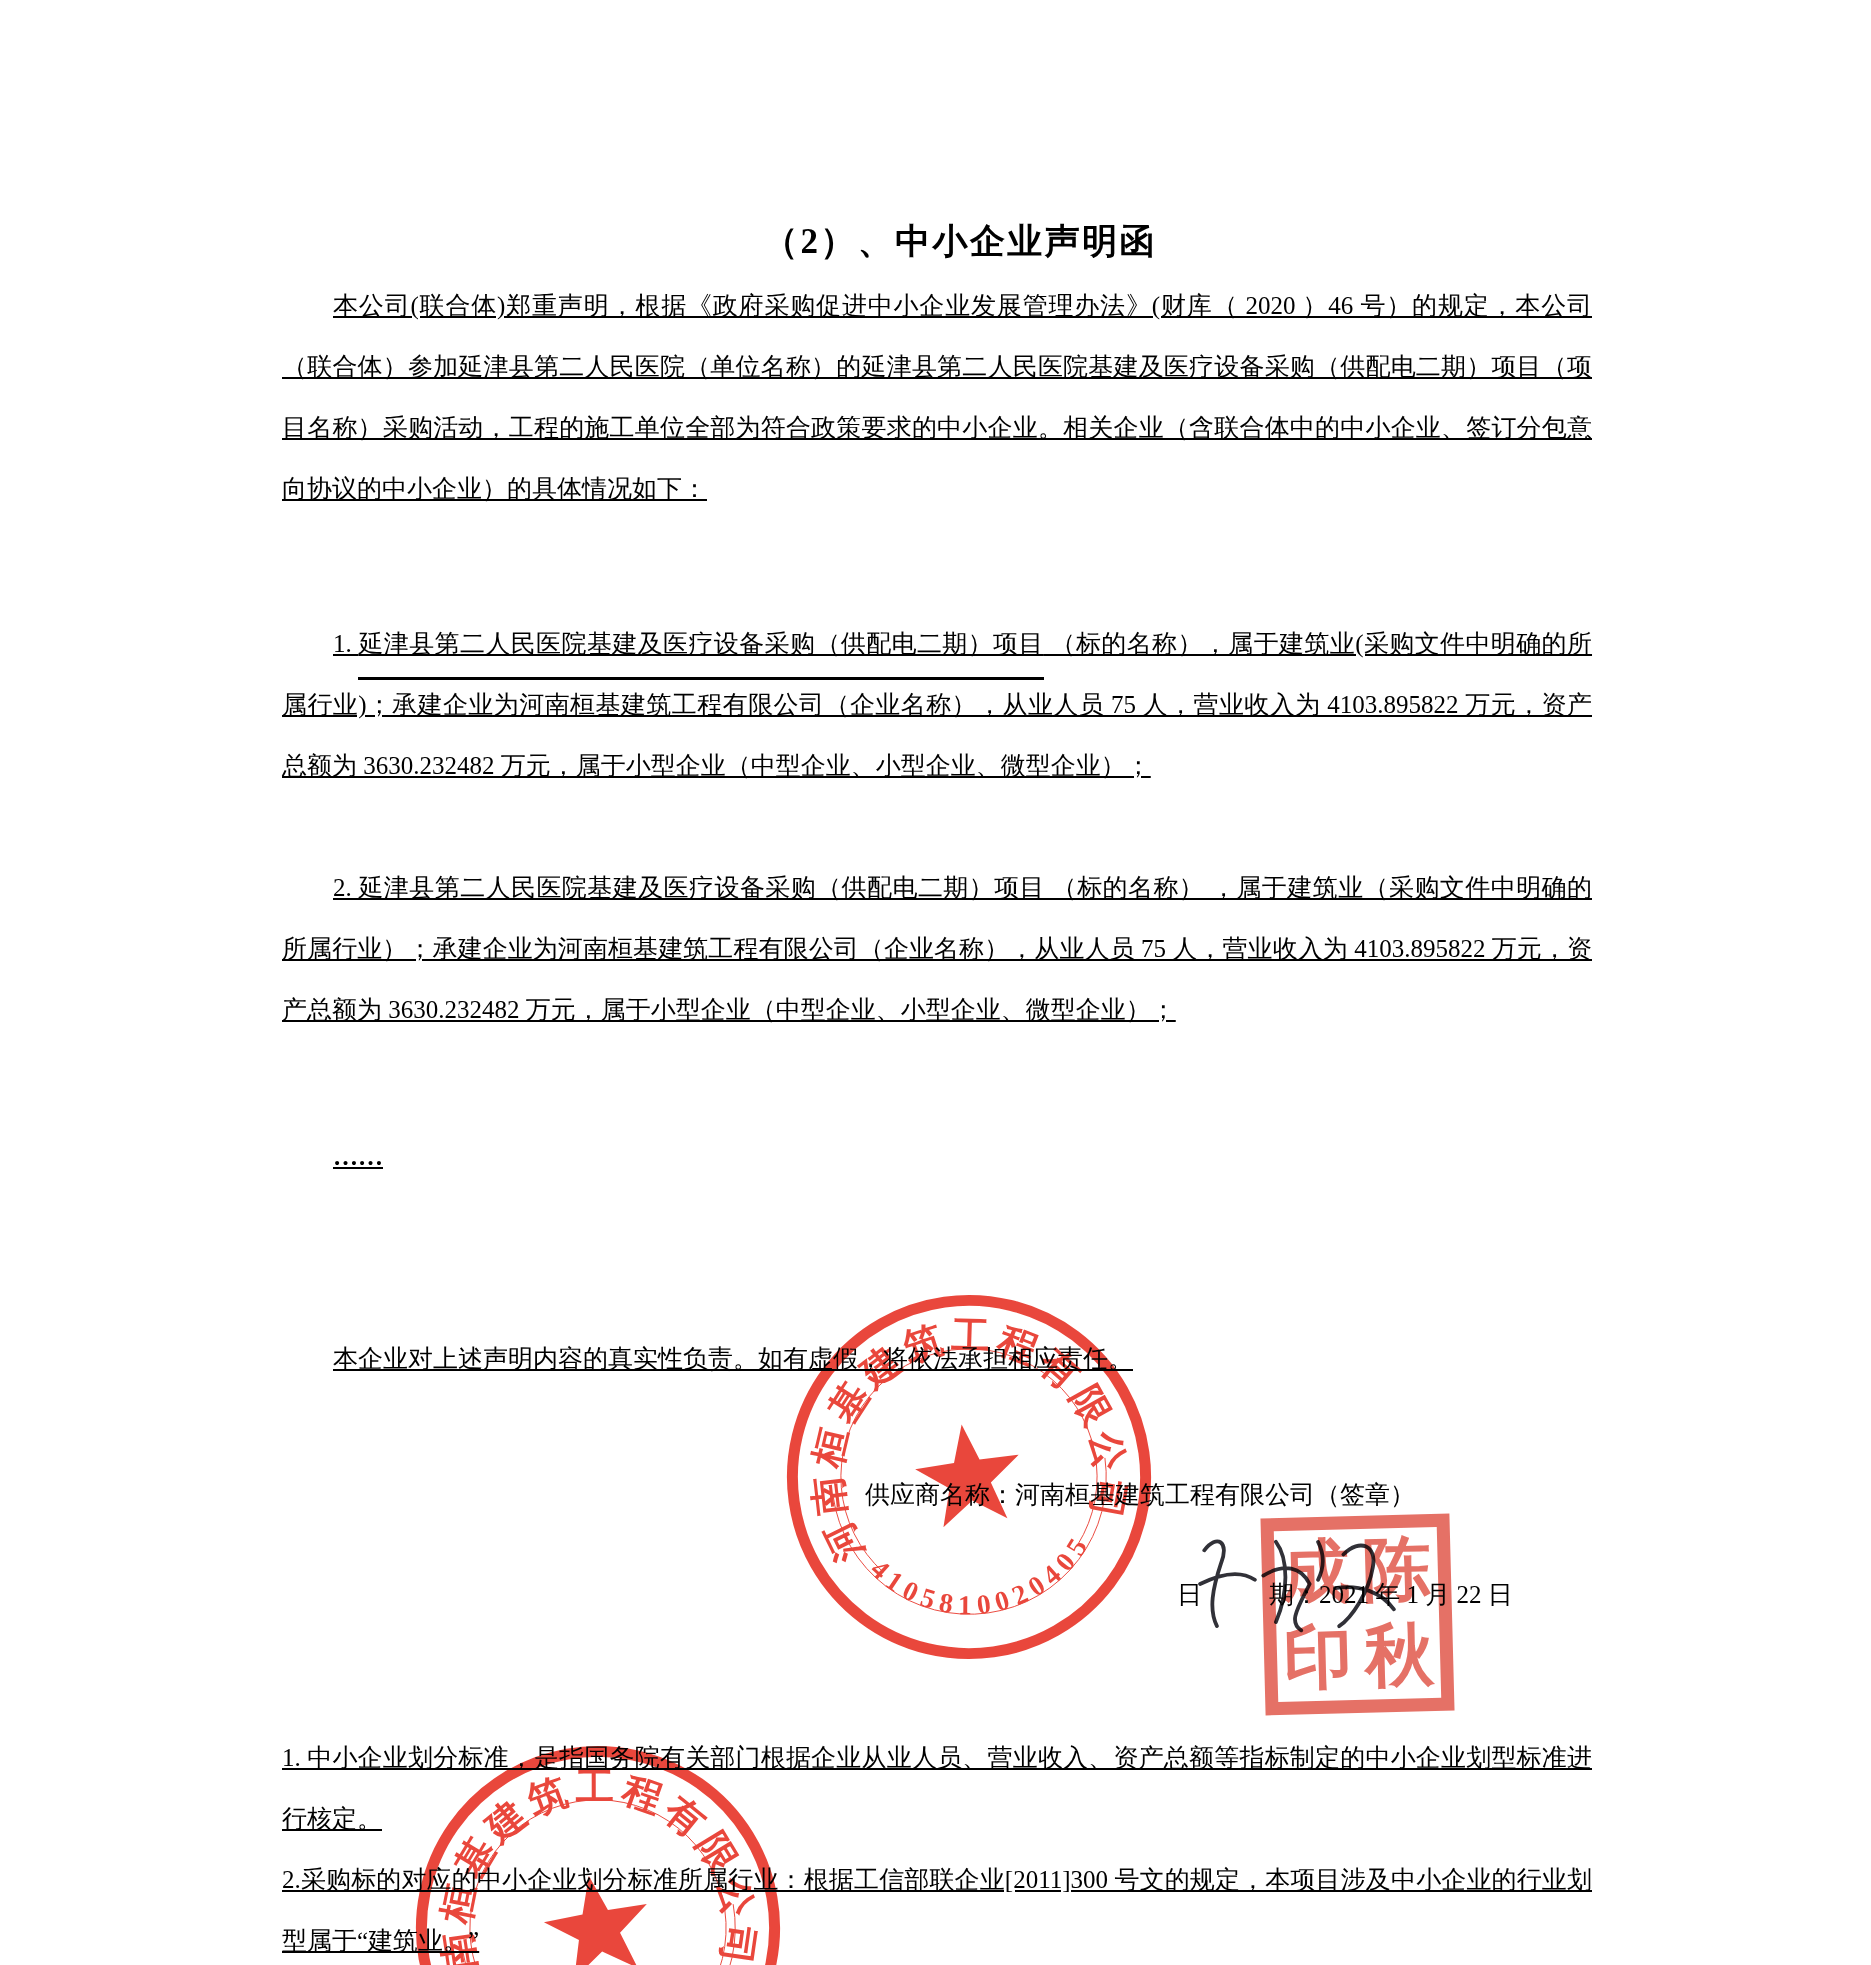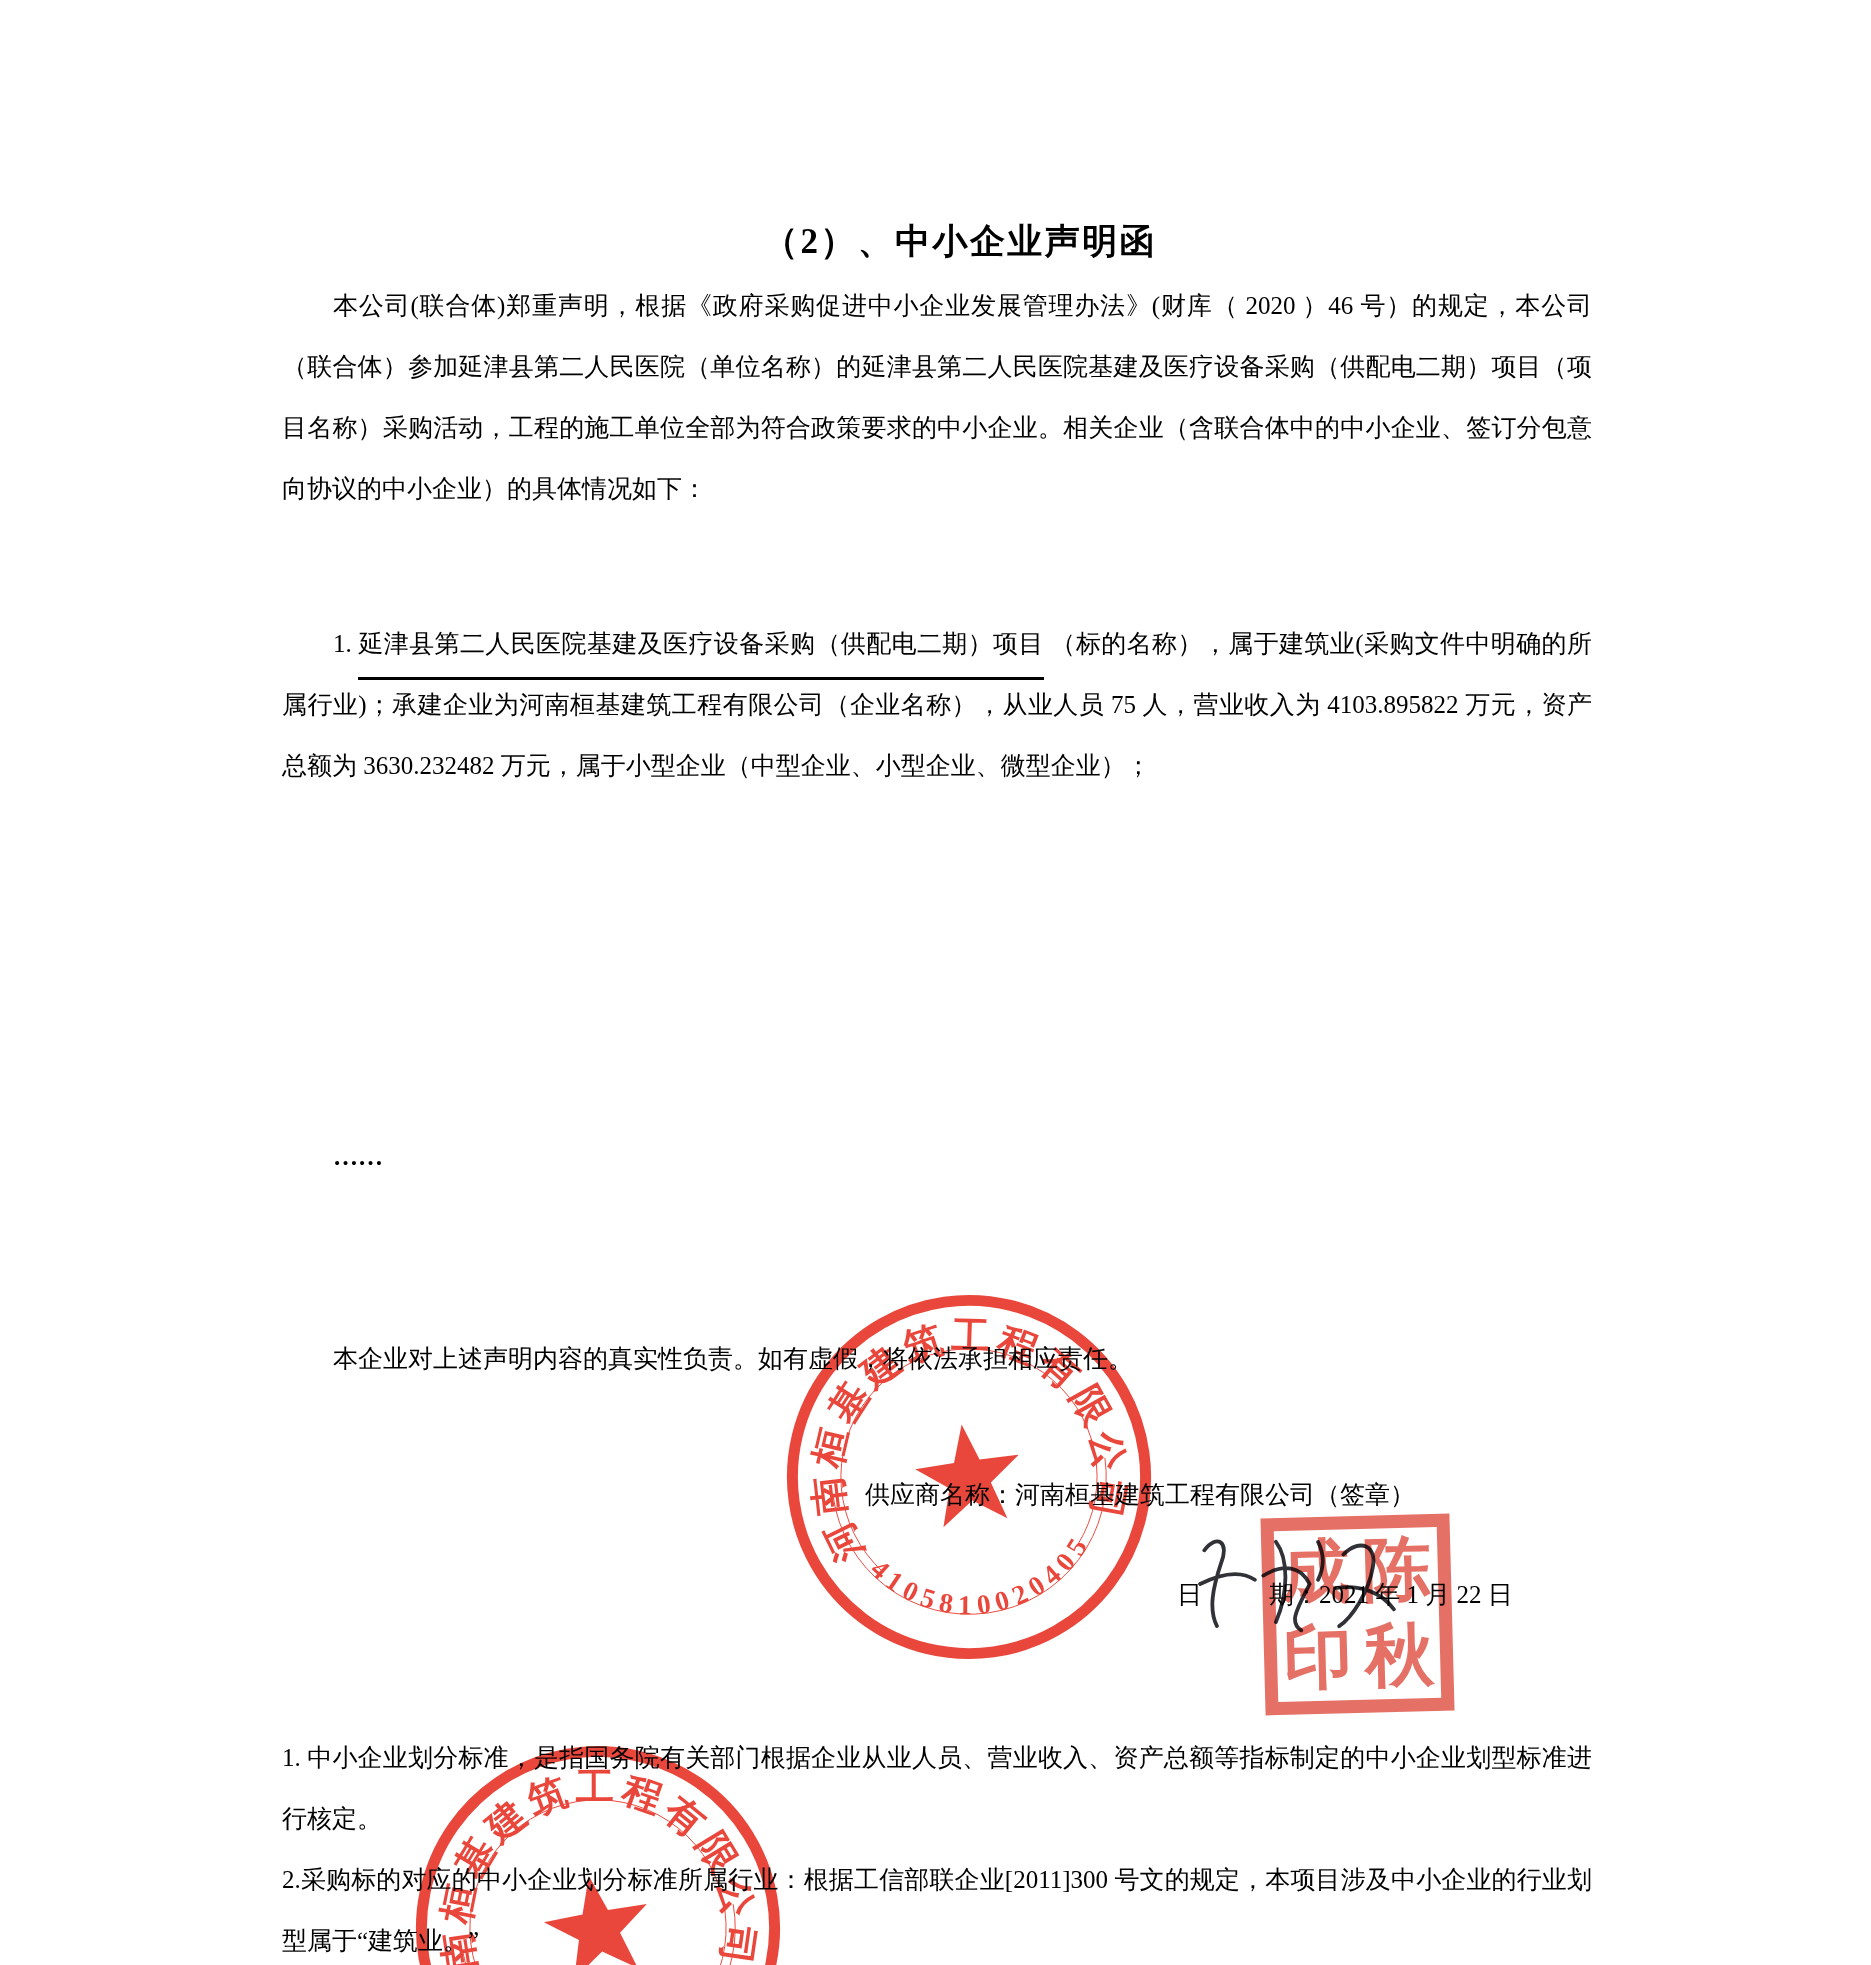--- a/index.html
+++ b/index.html
@@ -7,21 +7,21 @@
     width:1872px;height:2647px;position:relative;background:#ffffff;overflow:hidden;
     font-family:"Liberation Serif","DejaVu Serif",serif;color:#000;
   }
   #page{position:absolute;inset:0;}
   .title{
     position:absolute;left:0;top:218px;width:1872px;text-align:center;
     font-size:35px;font-weight:bold;letter-spacing:2.4px;margin-left:24px;
   }
   .para{
     position:absolute;left:282px;width:1310px;margin:0;
-    font-size:25px;line-height:61px;text-align:justify;
+    font-size:25px;line-height:61px;text-align:justify;text-decoration:underline;
   }
   .indent{text-indent:51px;}
   .bold{font-weight:bold;}
   .u{border-bottom:3.9px solid #000;padding-bottom:20px;}
   .sigline{position:absolute;font-size:25px;line-height:31px;white-space:nowrap;}
   .gap{display:inline-block;width:212px;}
   .dgap{display:inline-block;width:67px;}
   .stamp{position:absolute;mix-blend-mode:multiply;opacity:0.92;}
   .sqseal{
     position:absolute;left:1263px;top:1516px;width:189px;height:197px;
@@ -40,20 +40,21 @@
 <body>
 
 <div id="page">
 
   <div class="title">（2）、中小企业声明函</div>
 
   <p class="para indent" style="top:275px">本公司(联合体)郑重声明，根据《政府采购促进中小企业发展管理办法》(财库（ 2020 ）46 号）的规定，本公司（联合体）参加延津县第二人民医院（单位名称）的延津县第二人民医院基建及医疗设备采购（供配电二期）项目（项目名称）采购活动，工程的施工单位全部为符合政策要求的中小企业。相关企业（含联合体中的中小企业、签订分包意向协议的中小企业）的具体情况如下：</p>
 
   <p class="para indent" style="top:613px"><span>1. </span><span class="u">延津县第二人民医院基建及医疗设备采购（供配电二期）项目</span><span> （标的名称），属于建筑业(采购文件中明确的所属行业)；承建企业为河南桓基建筑工程有限公司（企业名称），从业人员 75 人，营业收入为 4103.895822 万元，资产总额为 3630.232482 万元，属于小型企业（中型企业、小型企业、微型企业）；</span></p>
 
+  <p class="para indent" style="top:857px">2. 延津县第二人民医院基建及医疗设备采购（供配电二期）项目 （标的名称） ，属于建筑业（采购文件中明确的所属行业）；承建企业为河南桓基建筑工程有限公司（企业名称），从业人员 75 人，营业收入为 4103.895822 万元，资产总额为 3630.232482 万元，属于小型企业（中型企业、小型企业、微型企业）；</p>
 
   <p class="para indent bold" style="top:1126px">……</p>
 
 
   <p class="para indent" style="top:1328px">本企业对上述声明内容的真实性负责。如有虚假，将依法承担相应责任。</p>
 
   <div class="sigline" style="left:865px;top:1479px"><span>供应商名称：</span><span>河南桓基建筑工程有限公司</span><span>（签章）</span></div>
 
 
   <div class="sigline" style="left:1177px;top:1579px"><span>日</span><span class="dgap"></span><span>期：</span><span>2021 年 1 月 22 日</span></div>

